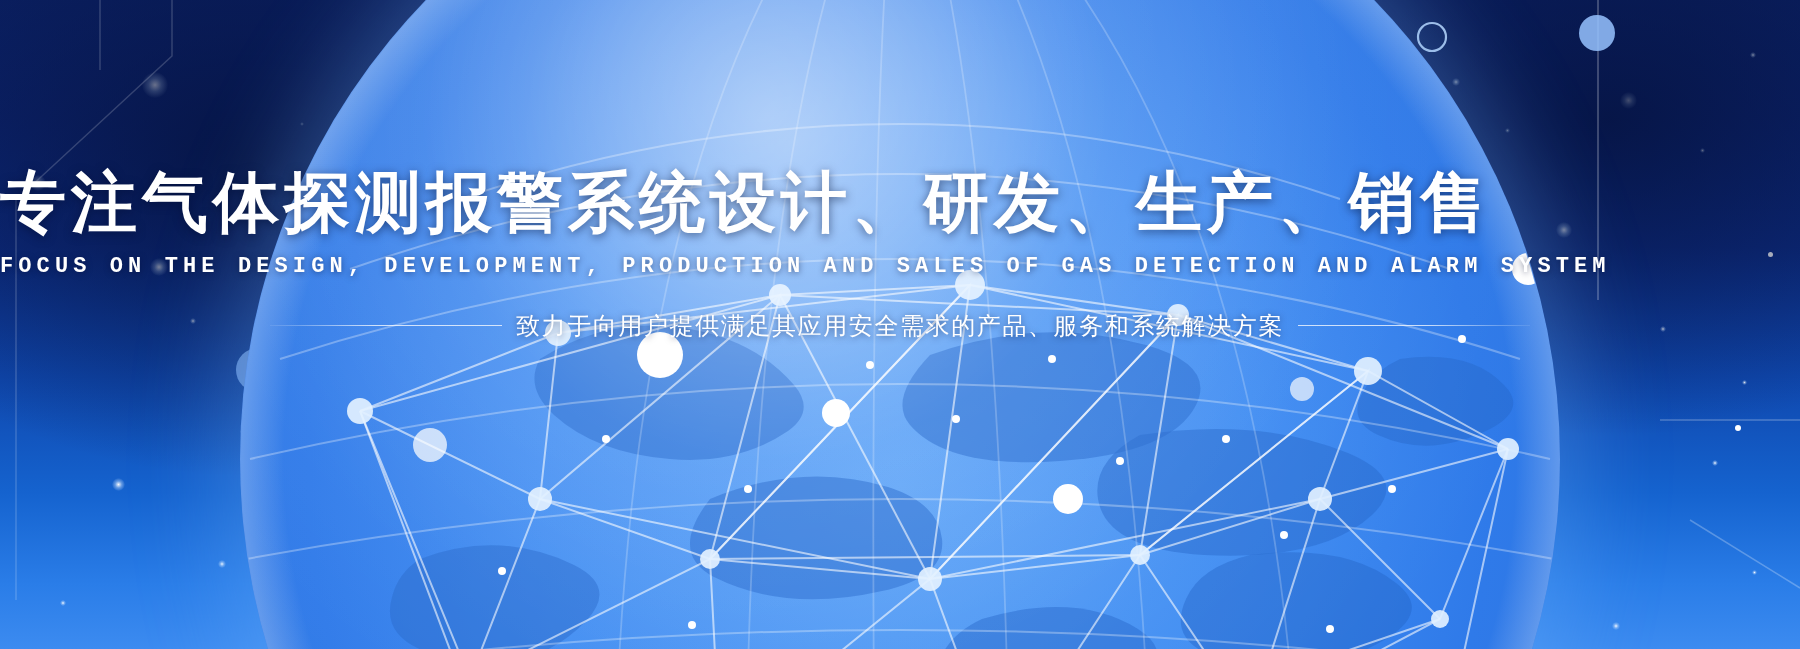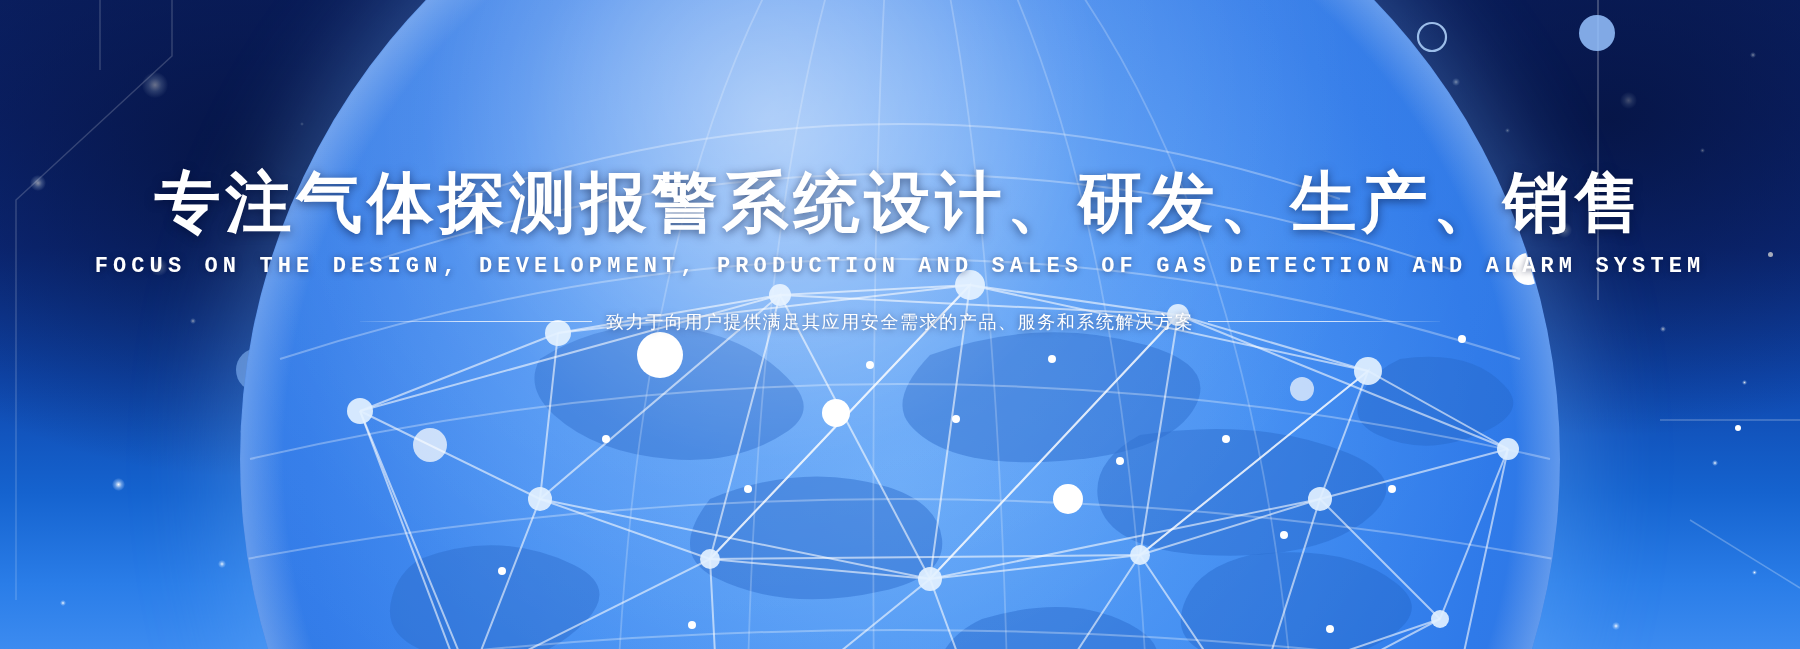--- a/index.html
+++ b/index.html
@@ -74,21 +74,20 @@
     border-radius: 50%;
     background: radial-gradient(circle at 50% 50%, rgba(255,255,255,0) 66%, rgba(255,255,255,0.42) 74%, rgba(255,255,255,0.10) 79%, rgba(255,255,255,0) 84%);
   }
   .globe-svg { position: absolute; inset: 0; }
 
   
   .content {
     position: absolute;
     left: 0; right: 0;
     top: 168px;
-    text-align: center;
     z-index: 40;
   }
   .headline {
     margin: 0;
     color: #ffffff;
     font-size: 66px;
     line-height: 1.06;
     font-weight: 700;
     letter-spacing: 5px;
     text-shadow: 0 2px 10px rgba(0,12,50,0.55);
@@ -115,21 +114,21 @@
     display: block;
     height: 1px;
     width: 232px;
     background: linear-gradient(90deg, rgba(255,255,255,0.08) 0%, rgba(255,255,255,0.75) 45%, rgba(255,255,255,0.75) 100%);
   }
   .rule.right {
     background: linear-gradient(270deg, rgba(255,255,255,0.08) 0%, rgba(255,255,255,0.75) 45%, rgba(255,255,255,0.75) 100%);
   }
   .tagline {
     color: #ffffff;
-    font-size: 18px;
+    font-size: 24px;
     font-weight: 500;
     letter-spacing: 1.6px;
     white-space: nowrap;
     text-shadow: 0 1px 6px rgba(0,12,50,0.5);
   }
 </style>
 </head>
 <body>
 
 <div id="banner">

